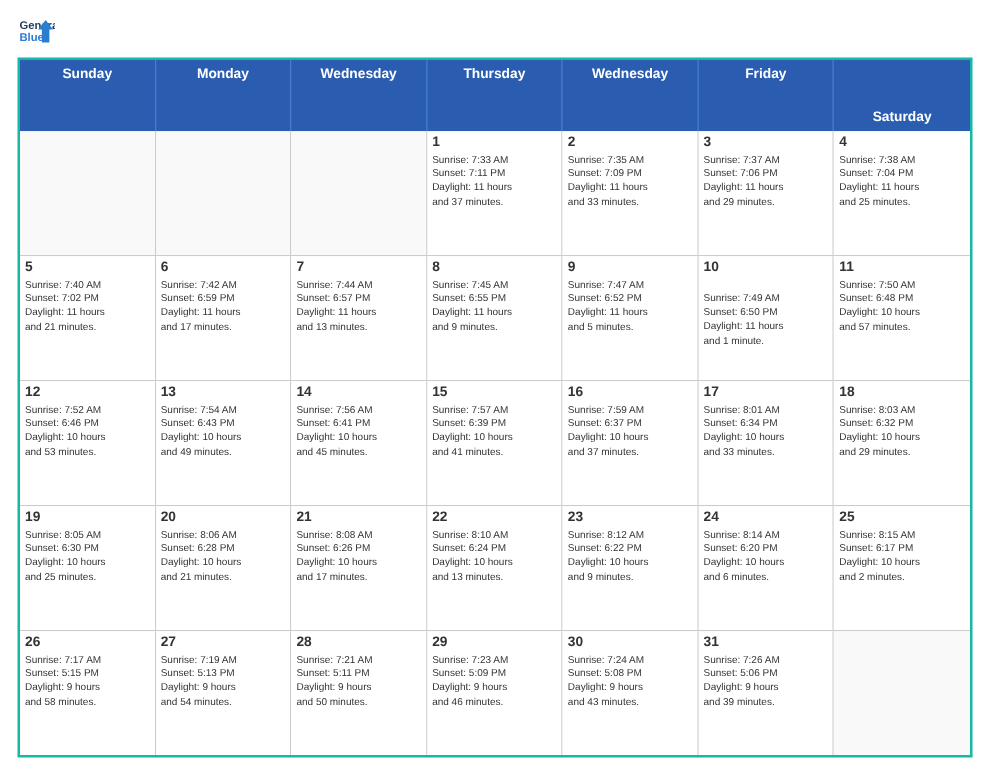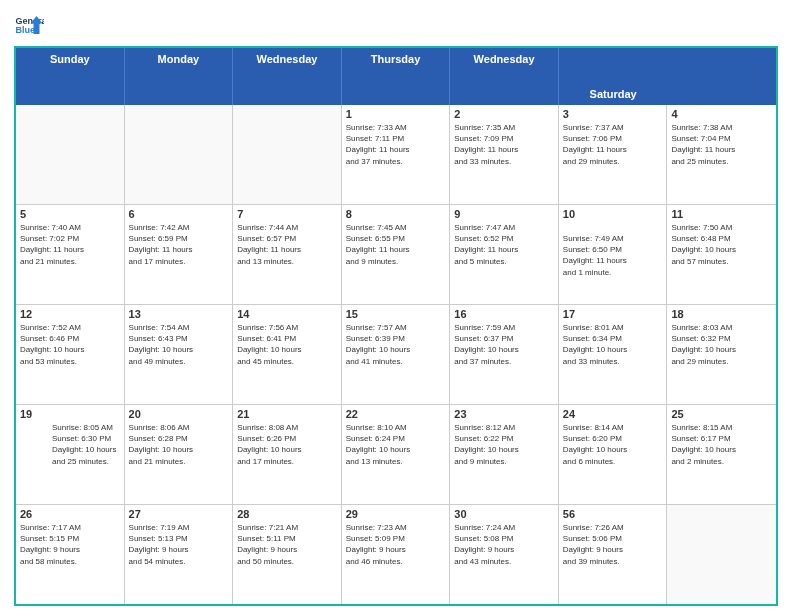--- a/index.html
+++ b/index.html
@@ -127,20 +127,21 @@
     </div>
   </div>
 
   <div class="calendar">
     <div class="cal-header">
     <div class="cal-header-cell">Sunday</div>
         <div class="cal-header-cell">Monday</div>
         <div class="cal-header-cell">Wednesday</div>
         <div class="cal-header-cell">Thursday</div>
         <div class="cal-header-cell">Wednesday</div>
+        <div class="cal-header-cell">Friday</div>
         <div class="cal-header-cell">Saturday</div>
       </div>
     <div class="cal-body">
     <div class="cal-row">
           <div class="cal-cell empty"></div>
           <div class="cal-cell empty"></div>
           <div class="cal-cell empty"></div>
           <div class="cal-cell">
             <span class="day-num">1</span>
             <div class="cell-text" style="white-space: pre-line;">Sunrise: 7:33 AM
@@ -268,21 +269,21 @@
             <span class="day-num">18</span>
             <div class="cell-text" style="white-space: pre-line;">Sunrise: 8:03 AM
 Sunset: 6:32 PM
 Daylight: 10 hours
 and 29 minutes.</div>
           </div>
         </div>
         <div class="cal-row">
           <div class="cal-cell">
             <span class="day-num">19</span>
-            <div class="cell-text" style="white-space: pre-line; margin-left: 32px;">Sunrise: 8:05 AM
+            <div class="cell-text" style="white-space: pre-line;">Sunrise: 8:05 AM
 Sunset: 6:30 PM
 Daylight: 10 hours
 and 25 minutes.</div>
           </div>
           <div class="cal-cell">
             <span class="day-num">20</span>
             <div class="cell-text" style="white-space: pre-line;">Sunrise: 8:06 AM
 Sunset: 6:28 PM
 Daylight: 10 hours
 and 21 minutes.</div>
@@ -353,21 +354,21 @@
 and 46 minutes.</div>
           </div>
           <div class="cal-cell">
             <span class="day-num">30</span>
             <div class="cell-text" style="white-space: pre-line;">Sunrise: 7:24 AM
 Sunset: 5:08 PM
 Daylight: 9 hours
 and 43 minutes.</div>
           </div>
           <div class="cal-cell">
-            <span class="day-num">56</span>
+            <span class="day-num">31</span>
             <div class="cell-text" style="white-space: pre-line;">Sunrise: 7:26 AM
 Sunset: 5:06 PM
 Daylight: 9 hours
 and 39 minutes.</div>
           </div>
           <div class="cal-cell empty"></div>
         </div>
       </div>
   </div>
 </div>

